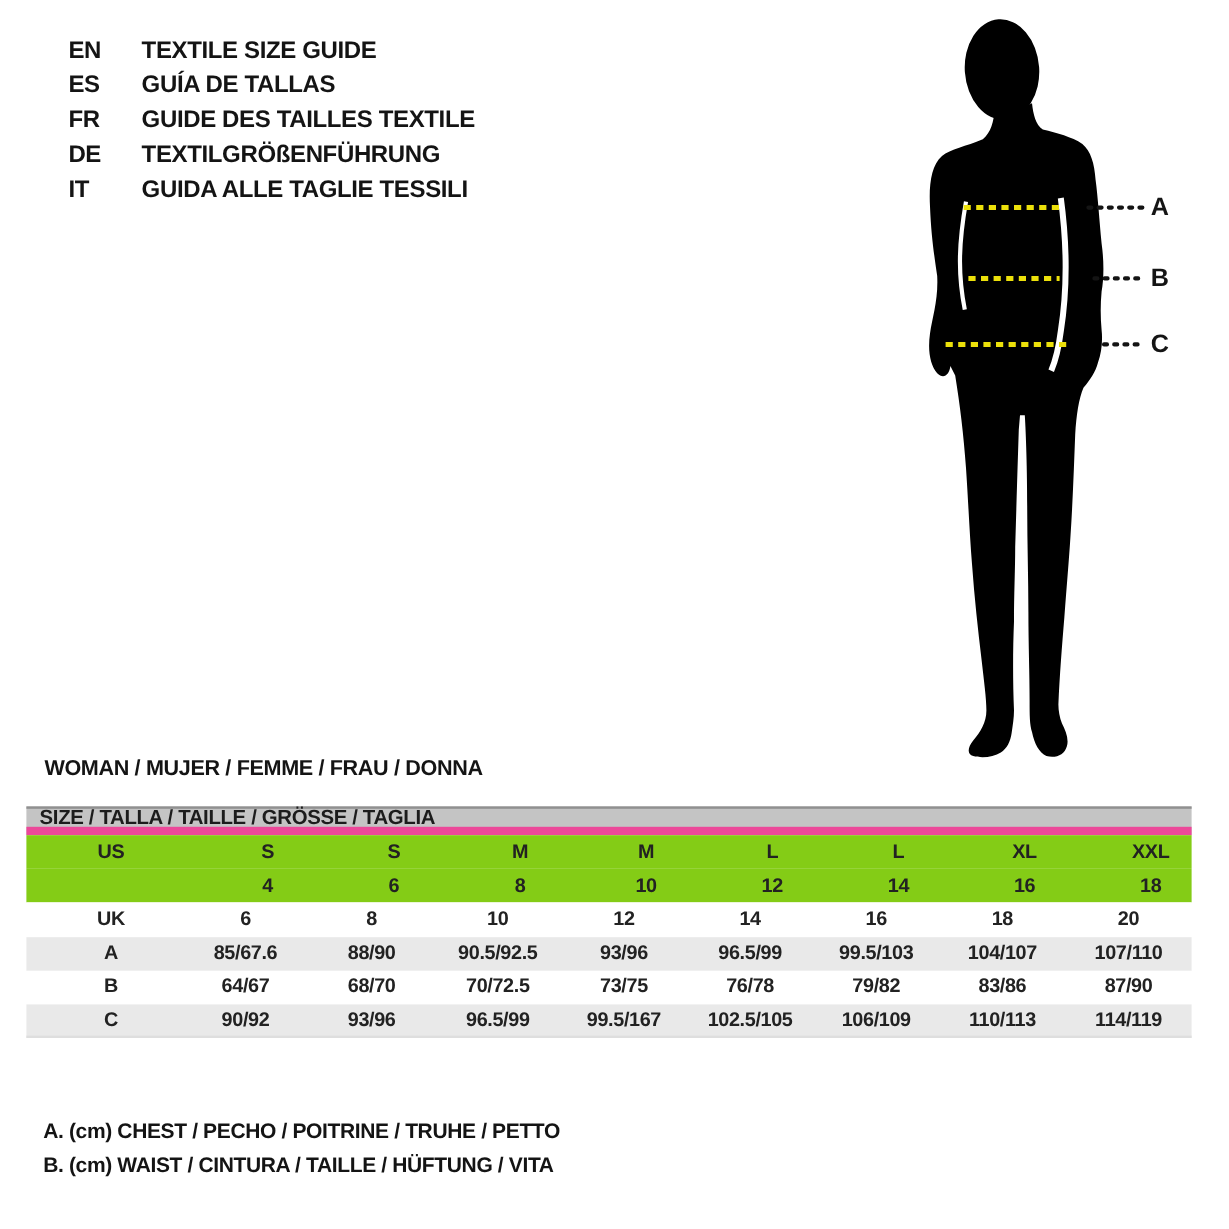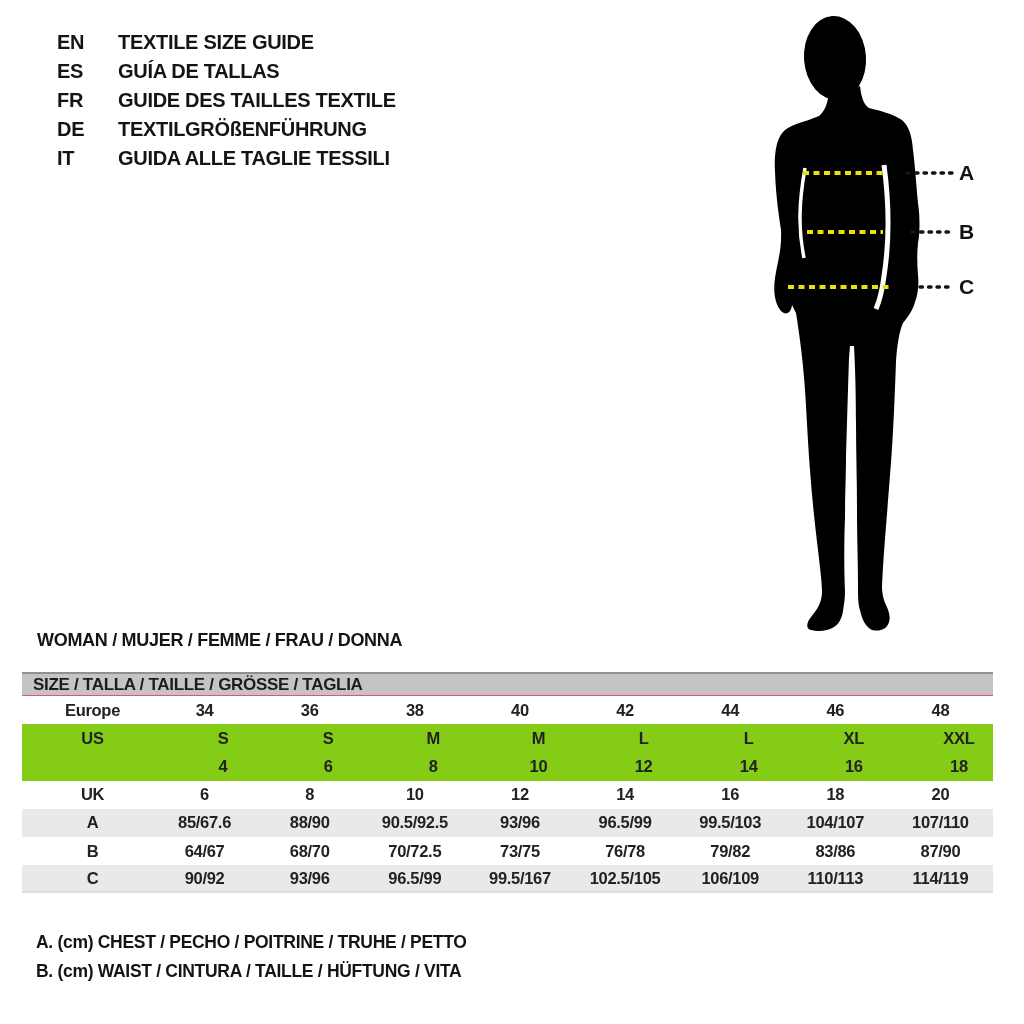--- a/index.html
+++ b/index.html
@@ -29,21 +29,21 @@
   
   .section-title {
     position:absolute; left:37px; top:630px;
     font-weight:bold; font-size:18px; letter-spacing:-0.3px;
   }
 
   
   .size-table { position:absolute; left:22px; top:672px; width:971px; }
   .table-header {
     height:24px; background:#c4c4c4;
-    border-top:2px solid #909090; border-bottom:1px solid #ec4899;
+    border-top:2px solid #909090; border-bottom:7px solid #ec4899;
     display:flex; align-items:center; padding-left:11px;
     font-weight:bold; font-size:17px; letter-spacing:-0.3px; color:#1c1c1c;
   }
   .table-row {
     display:grid;
     grid-template-columns:130px repeat(8, 1fr);
     height:28.2px; align-items:center;
     font-weight:bold; font-size:16.5px; letter-spacing:-0.3px; color:#222;
   }
   .table-row:last-child { border-bottom:2px solid #dedede; }
@@ -148,31 +148,20 @@
 
 <span class="measure-letter letter-a">A</span>
 <span class="measure-letter letter-b">B</span>
 <span class="measure-letter letter-c">C</span>
 
 <div class="section-title">WOMAN / MUJER / FEMME / FRAU / DONNA</div>
 
 <div class="size-table">
   <div class="table-header">SIZE / TALLA / TAILLE / GRÖSSE / TAGLIA</div>
   <div id="table-body">
-      <div class="table-row row-bg-white">
-        <div class="cell row-label">Europe</div>
-        <div class="cell">34</div>
-        <div class="cell">36</div>
-        <div class="cell">38</div>
-        <div class="cell">40</div>
-        <div class="cell">42</div>
-        <div class="cell">44</div>
-        <div class="cell">46</div>
-        <div class="cell">48</div>
-      </div>
       <div class="table-row row-bg-gray">
         <div class="cell row-label">US</div>
         <div class="cell">S</div>
         <div class="cell">S</div>
         <div class="cell">M</div>
         <div class="cell">M</div>
         <div class="cell">L</div>
         <div class="cell">L</div>
         <div class="cell">XL</div>
         <div class="cell">XXL</div>

